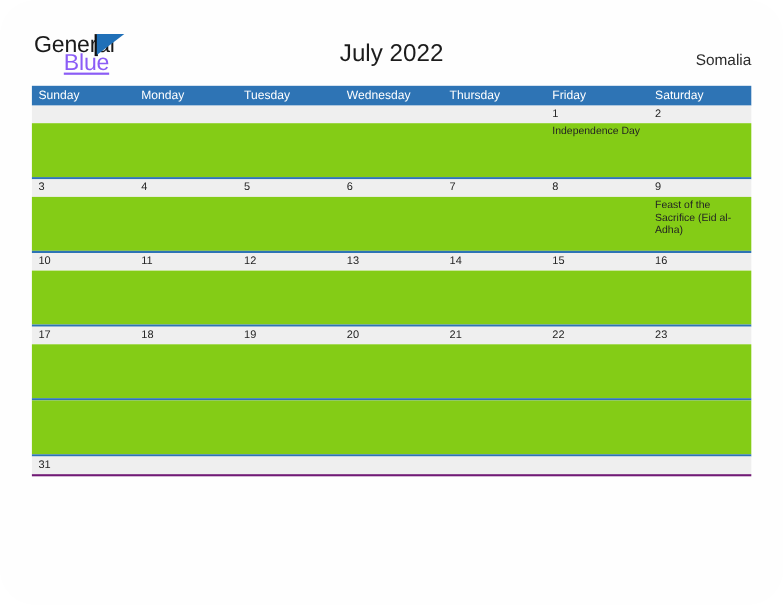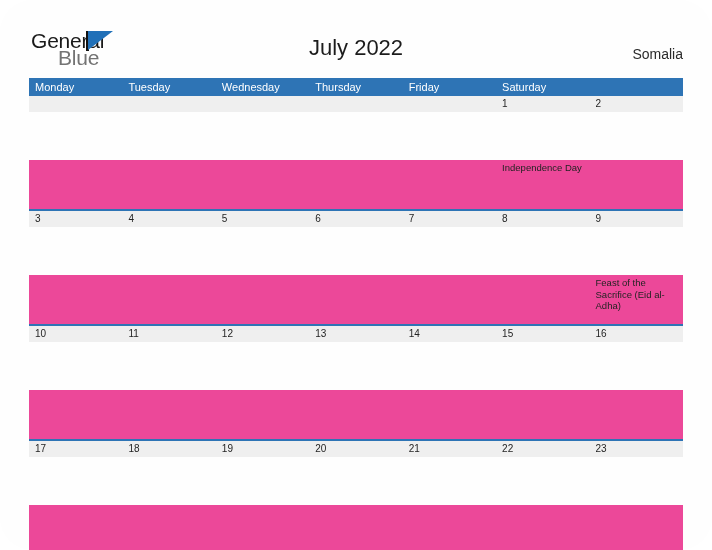--- a/index.html
+++ b/index.html
@@ -46,23 +46,24 @@
     color: #1a1a1a;
     letter-spacing: -0.2px;
     font-family: "Liberation Sans", sans-serif;
   }
   .logo-blue {
     position: absolute;
     left: 27px;
     top: 17px;
     font-size: 21px;
     line-height: 21px;
-    color: #737373;
+    color: #8b5cf6;
     letter-spacing: -0.2px;
     font-family: "Liberation Sans", sans-serif;
+    text-decoration: underline;
   }
   .logo-tri {
     position: absolute;
     left: 57px;
     top: 1px;
     width: 0;
     height: 0;
     border-top: 19px solid #2070b8;
     border-right: 25px solid transparent;
   }
@@ -142,22 +143,21 @@
     box-sizing: border-box;
     padding-left: 6px;
     font-size: 10px;
     line-height: 16px;
     color: #242424;
   }
   .bodyrow {
     display: flex;
     width: 654px;
     height: 49px;
-    background: #ec4899;
-    margin-top: 48px;
+    background: #84cc16;
   }
   .bodyrow .bcell {
     width: 93.42857px;
     box-sizing: border-box;
     padding: 2px 6px 0 6px;
     font-size: 9.5px;
     line-height: 11.5px;
     color: #232323;
     overflow: hidden;
   }
@@ -176,20 +176,21 @@
       <span class="logo-blue">Blue</span>
     </div>
 
     <div class="title">July 2022</div>
 
     <div class="country">Somalia</div>
   </div>
 
   <div class="cal">
     <div class="weekhead">
+      <div class="wh">Sunday</div>
       <div class="wh">Monday</div>
       <div class="wh">Tuesday</div>
       <div class="wh">Wednesday</div>
       <div class="wh">Thursday</div>
       <div class="wh">Friday</div>
       <div class="wh">Saturday</div>
     </div>
 
     <div class="week first">
       <div class="daterow">

